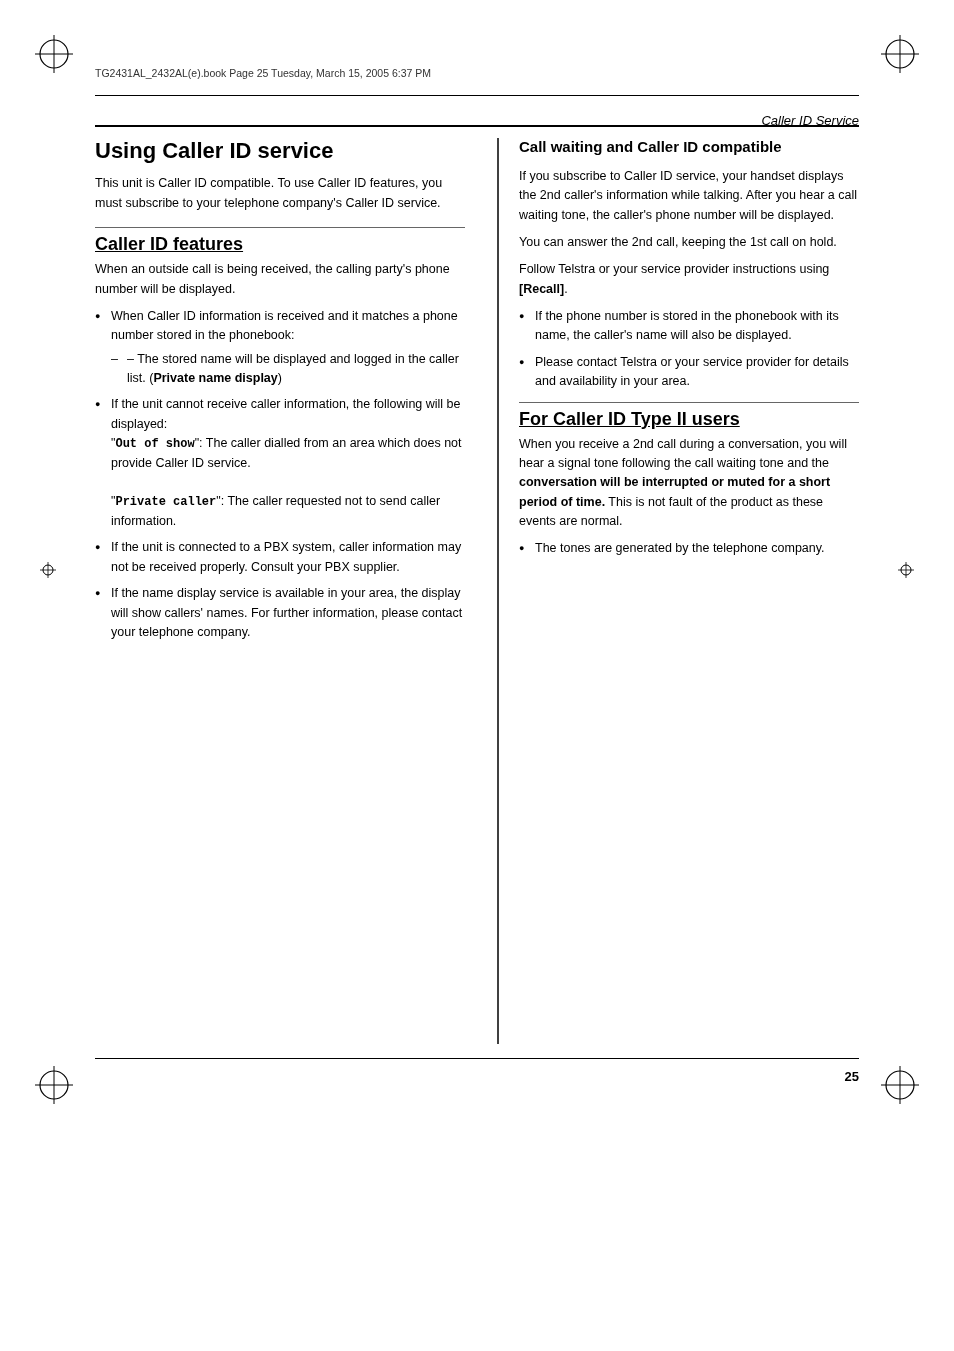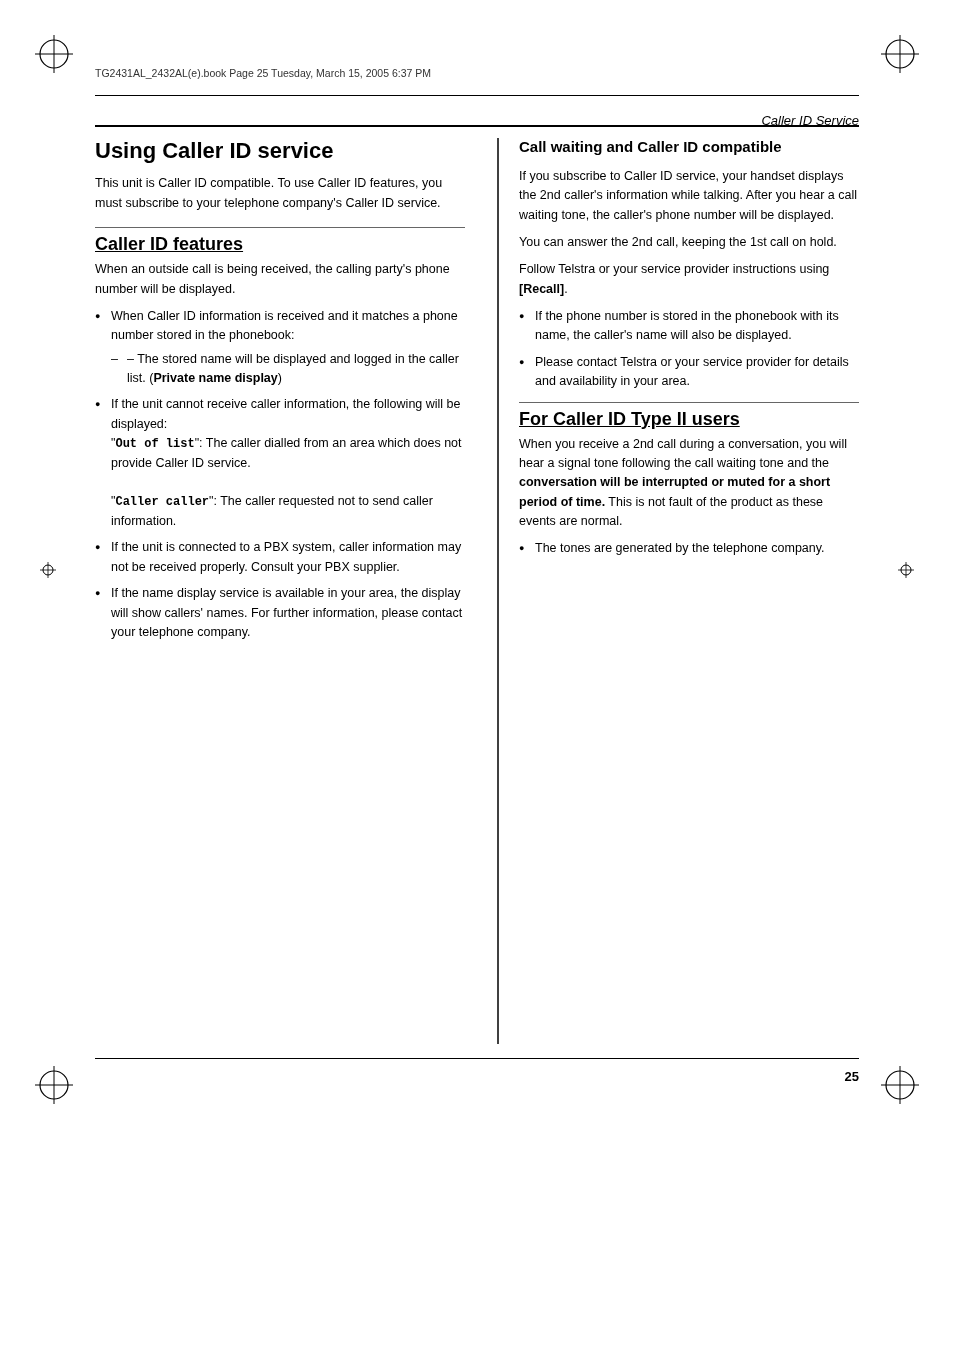--- a/index.html
+++ b/index.html
@@ -289,22 +289,22 @@
 
       <ul class="bullet-list">
         <li>
           When Caller ID information is received and it matches a phone number stored in the phonebook:
           <div class="sub-bullet">
             – The stored name will be displayed and logged in the caller list. (<span class="bold-italic">Private name display</span>)
           </div>
         </li>
         <li>
           If the unit cannot receive caller information, the following will be displayed:<br>
-          "<span class="monospace">Out of list</span>": The caller dialled from an area which does not provide Caller ID service.<br><br>
-          "<span class="monospace">Caller caller</span>": The caller requested not to send caller information.
+          "<span class="monospace">Out of show</span>": The caller dialled from an area which does not provide Caller ID service.<br><br>
+          "<span class="monospace">Private caller</span>": The caller requested not to send caller information.
         </li>
         <li>
           If the unit is connected to a PBX system, caller information may not be received properly. Consult your PBX supplier.
         </li>
         <li>
           If the name display service is available in your area, the display will show callers' names. For further information, please contact your telephone company.
         </li>
       </ul>
     </div>
 

